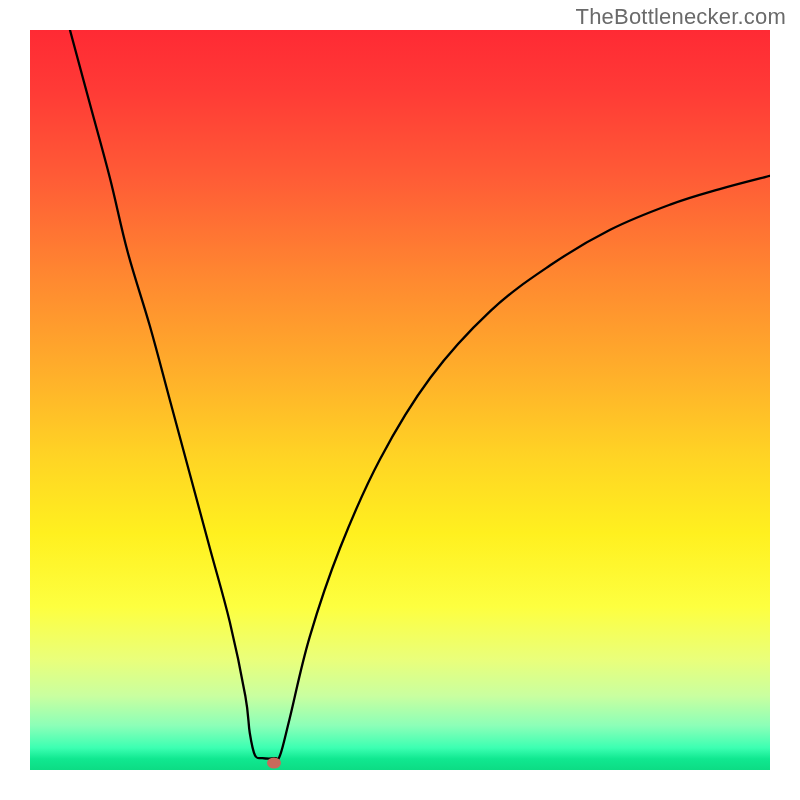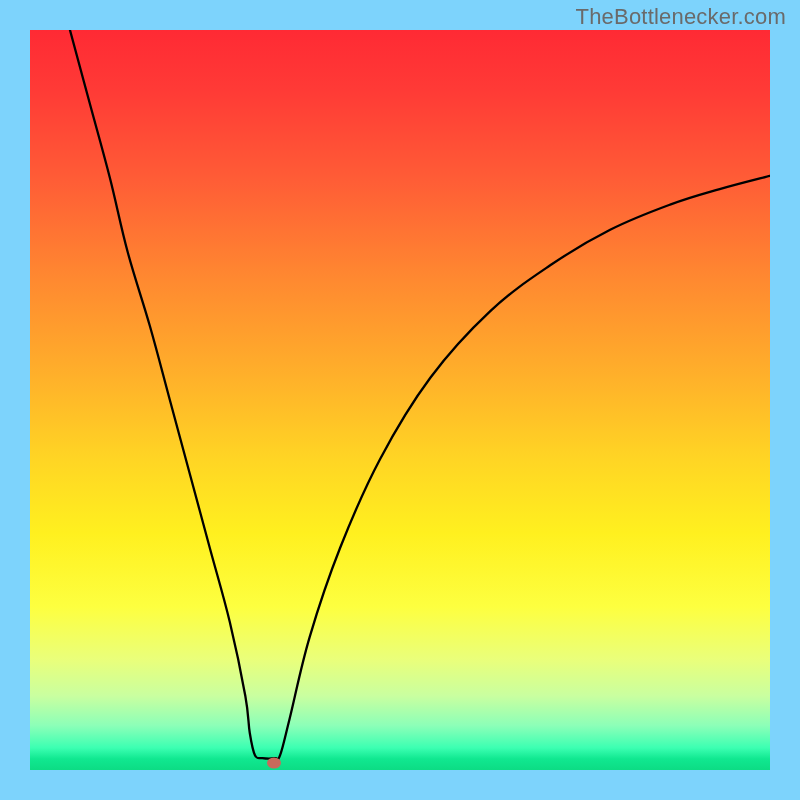--- a/index.html
+++ b/index.html
@@ -8,21 +8,21 @@
     width: 800px;
     height: 800px;
     background: #000;
     overflow: hidden;
     font-family: Arial, Helvetica, sans-serif;
   }
   .frame {
     position: relative;
     width: 800px;
     height: 800px;
-    background: #7dd3fc;
+    background: #ffffff;
   }
   .watermark {
     position: absolute;
     top: 4px;
     right: 14px;
     color: #6a6a6a;
     font-size: 22px;
     font-family: Arial, Helvetica, sans-serif;
     letter-spacing: 0.2px;
     z-index: 5;

